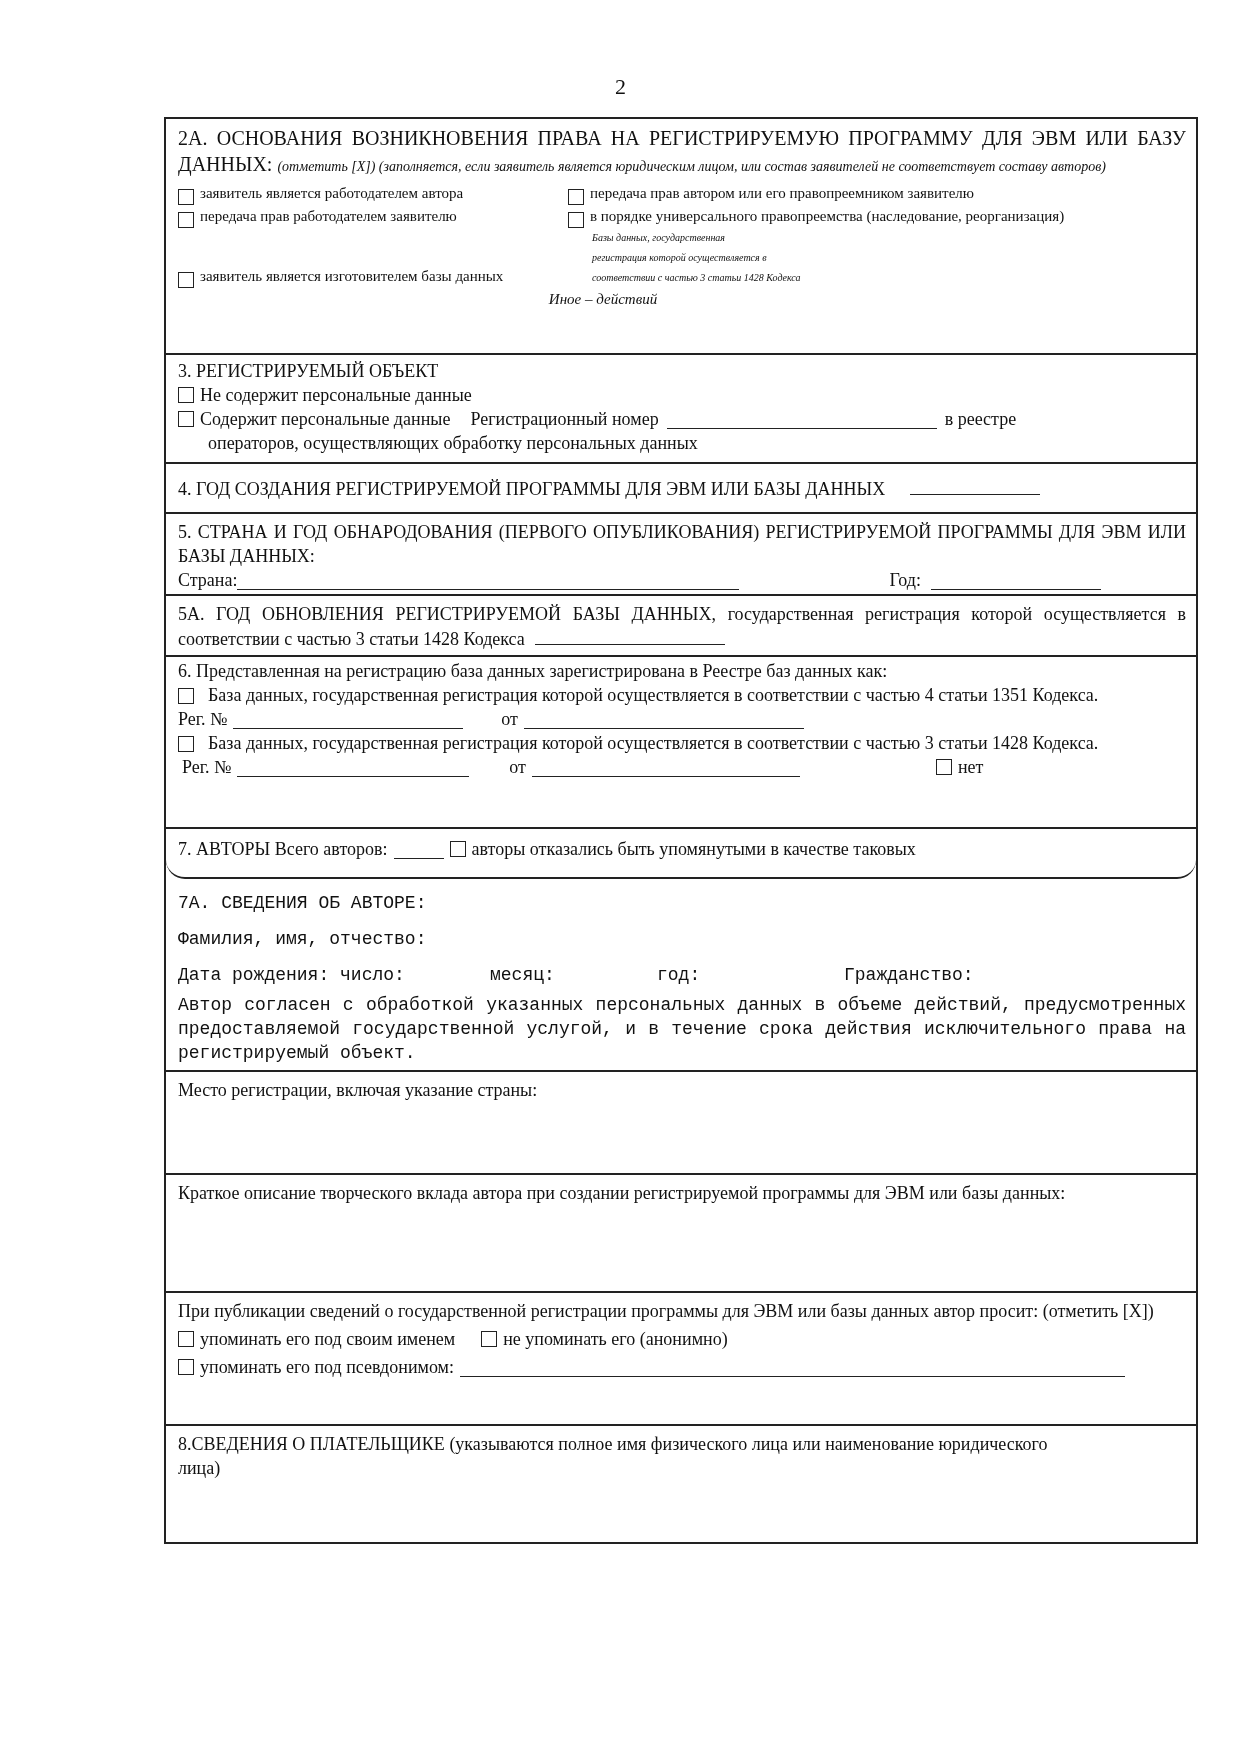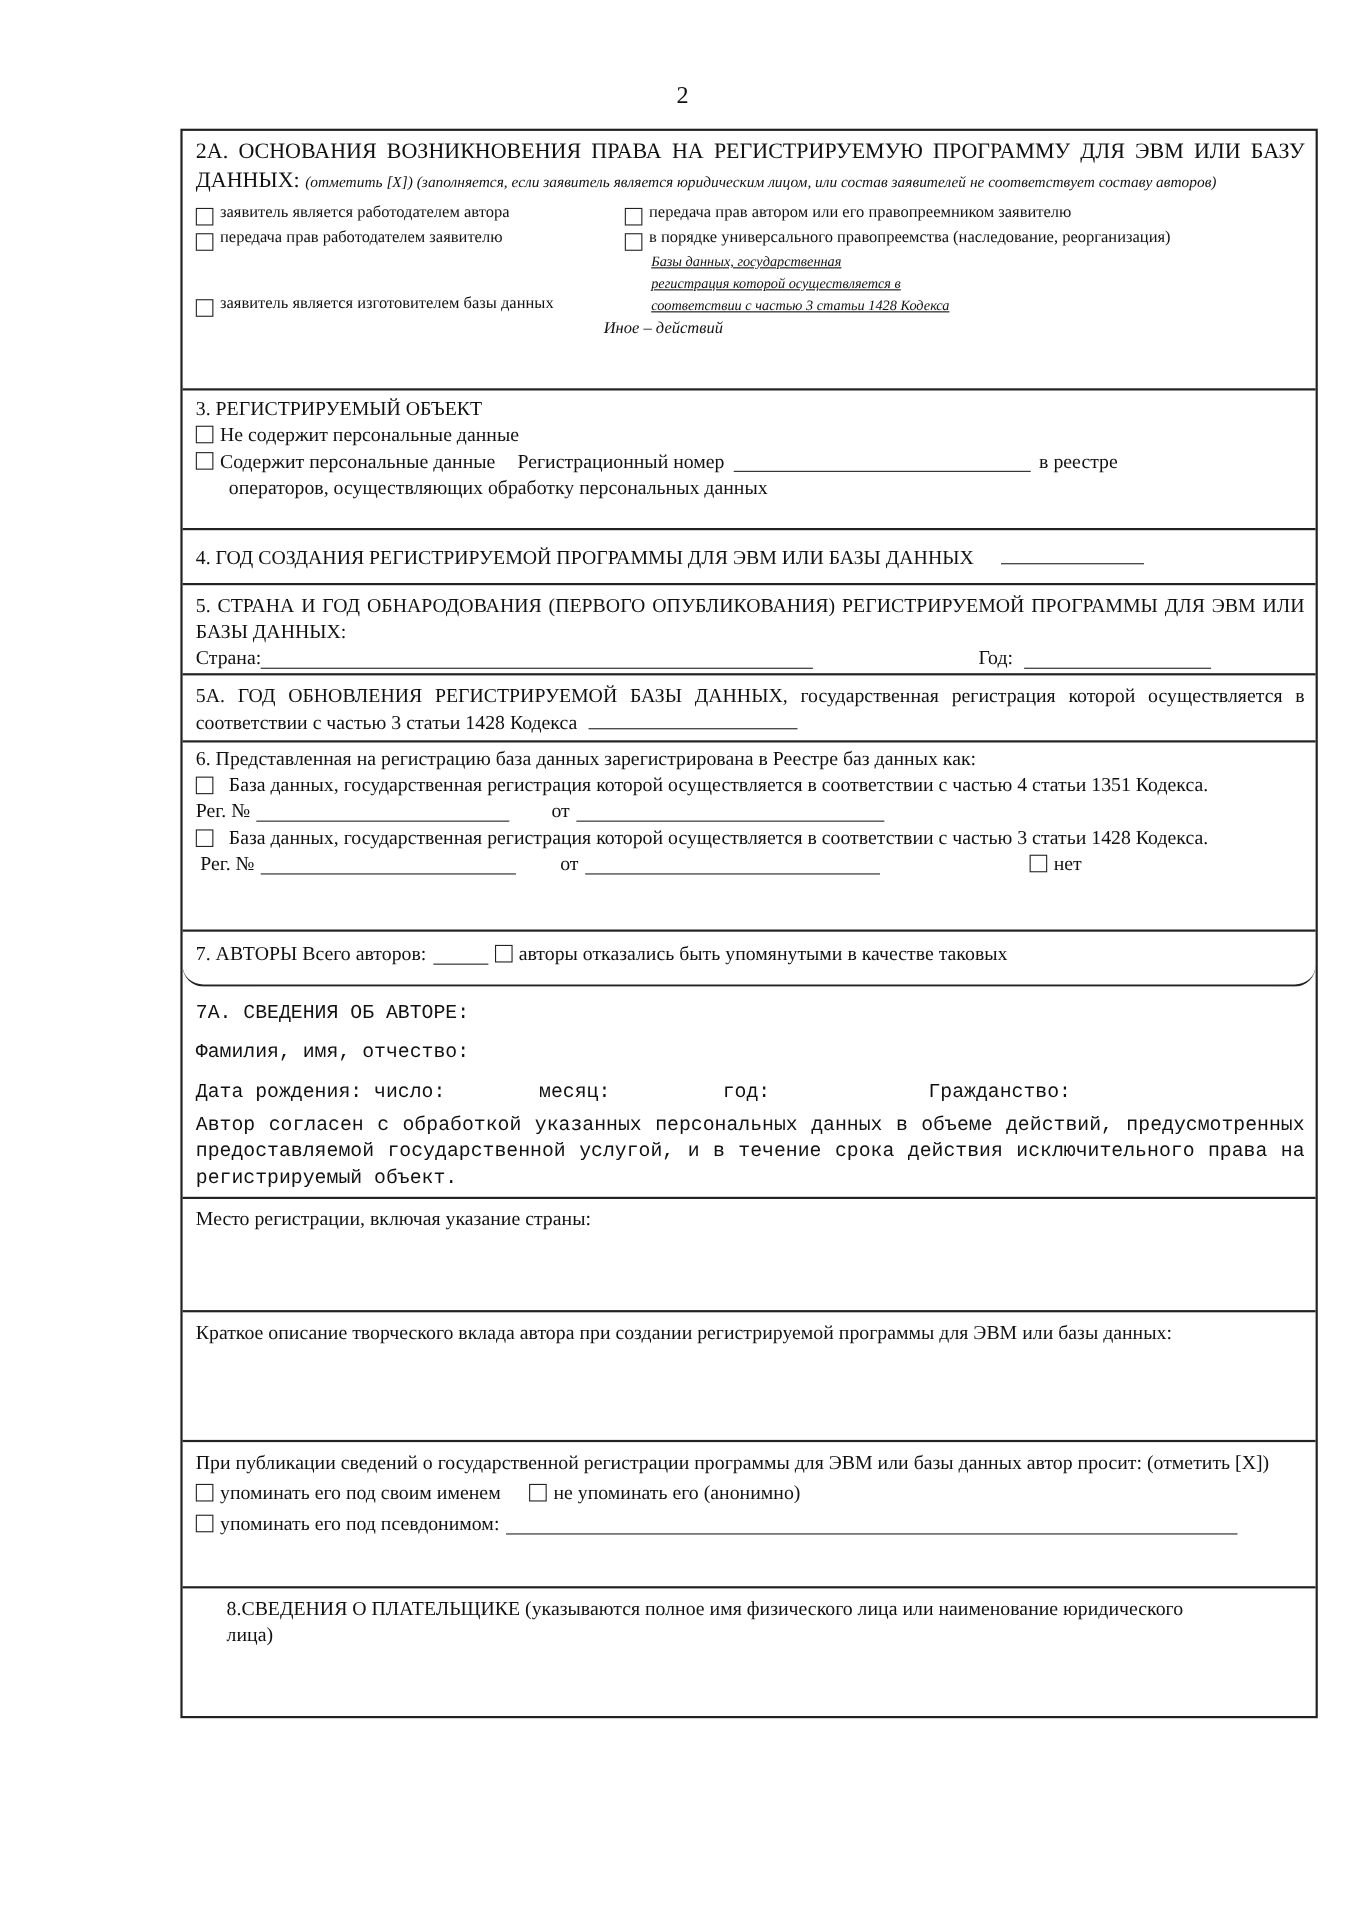--- a/index.html
+++ b/index.html
@@ -1,29 +1,29 @@
 <!DOCTYPE html>
 <html><head>
 <meta charset="utf-8">
 <style>
   html, body { margin:0; padding:0; background:#ffffff; }
   body { width:1241px; height:1754px; position:relative; font-family:"Liberation Serif", serif; color:#111; font-size:18px; }
   .page-num { position:absolute; top:74px; left:0; width:1241px; text-align:center; font-size:22px; }
   .form { position:absolute; left:164px; top:117px; width:1034px; border:2px solid #222; box-sizing:border-box; }
   .sec { border-bottom:2px solid #222; padding:4px 10px 4px 12px; box-sizing:border-box; position:relative; line-height:24px; }
-  .sec:last-child { border-bottom:none;margin-left:28px; }
+  .sec:last-child { border-bottom:none; }
   .just { text-align:justify; text-align-last:auto; }
   .cb { display:inline-block; width:16px; height:16px; border:1.5px solid #222; vertical-align:-3px; margin-right:6px; box-sizing:border-box; background:#fff; cursor:pointer; }
   .uline { display:inline-block; border-bottom:1.5px solid #222; height:18px; vertical-align:baseline; }
   .note { font-size:14px; font-style:italic; }
   .row { display:flex; align-items:center; }
   
   .grid2a { display:grid; grid-template-columns:390px 1fr; column-gap:0; font-size:15px; line-height:23px; }
   .grid2a .cell { display:flex; align-items:flex-end; }
-  .db-note { font-size:13px; font-style:italic; line-height:20px; padding-left:24px;text-decoration:underline; }
+  .db-note { font-size:10px; font-style:italic; line-height:20px; padding-left:24px; }
   .other-line { width:240px; border-bottom:2px solid #222; height:16px; margin-left:18px; }
   .other-cap { font-size:15px; font-style:italic; text-align:center; width:240px; margin-left:70px; }
   .s7a-line { margin:6px 0 12px 0; }
 </style>
 </head>
 <body>
 
 <div class="page-num">2</div>
 
 <div class="form">
@@ -58,21 +58,21 @@
         <div>Базы данных, государственная</div>
         <div>регистрация которой осуществляется в</div>
         <div>соответствии с частью 3 статьи 1428 Кодекса</div>
       </div>
       <div>
           <div class="other-cap" style="margin-left:305px;">Иное – действий</div>
         </div>
     </div>
   </div>
 
-  <div class="sec" style="height:127px; padding-top:4px;">
+  <div class="sec" style="height:109px; padding-top:4px;">
     <div>3. РЕГИСТРИРУЕМЫЙ ОБЪЕКТ</div>
     <div class="row">
         <span class="cb"></span>
         <span>Не содержит персональные данные</span>
       </div>
     <div class="row">
       <span class="cb"></span>
       <span>Содержит персональные данные</span>
       <span style="margin-left:20px;">Регистрационный номер</span>
       <span class="uline" style="width:270px; margin:0 8px;"></span>

